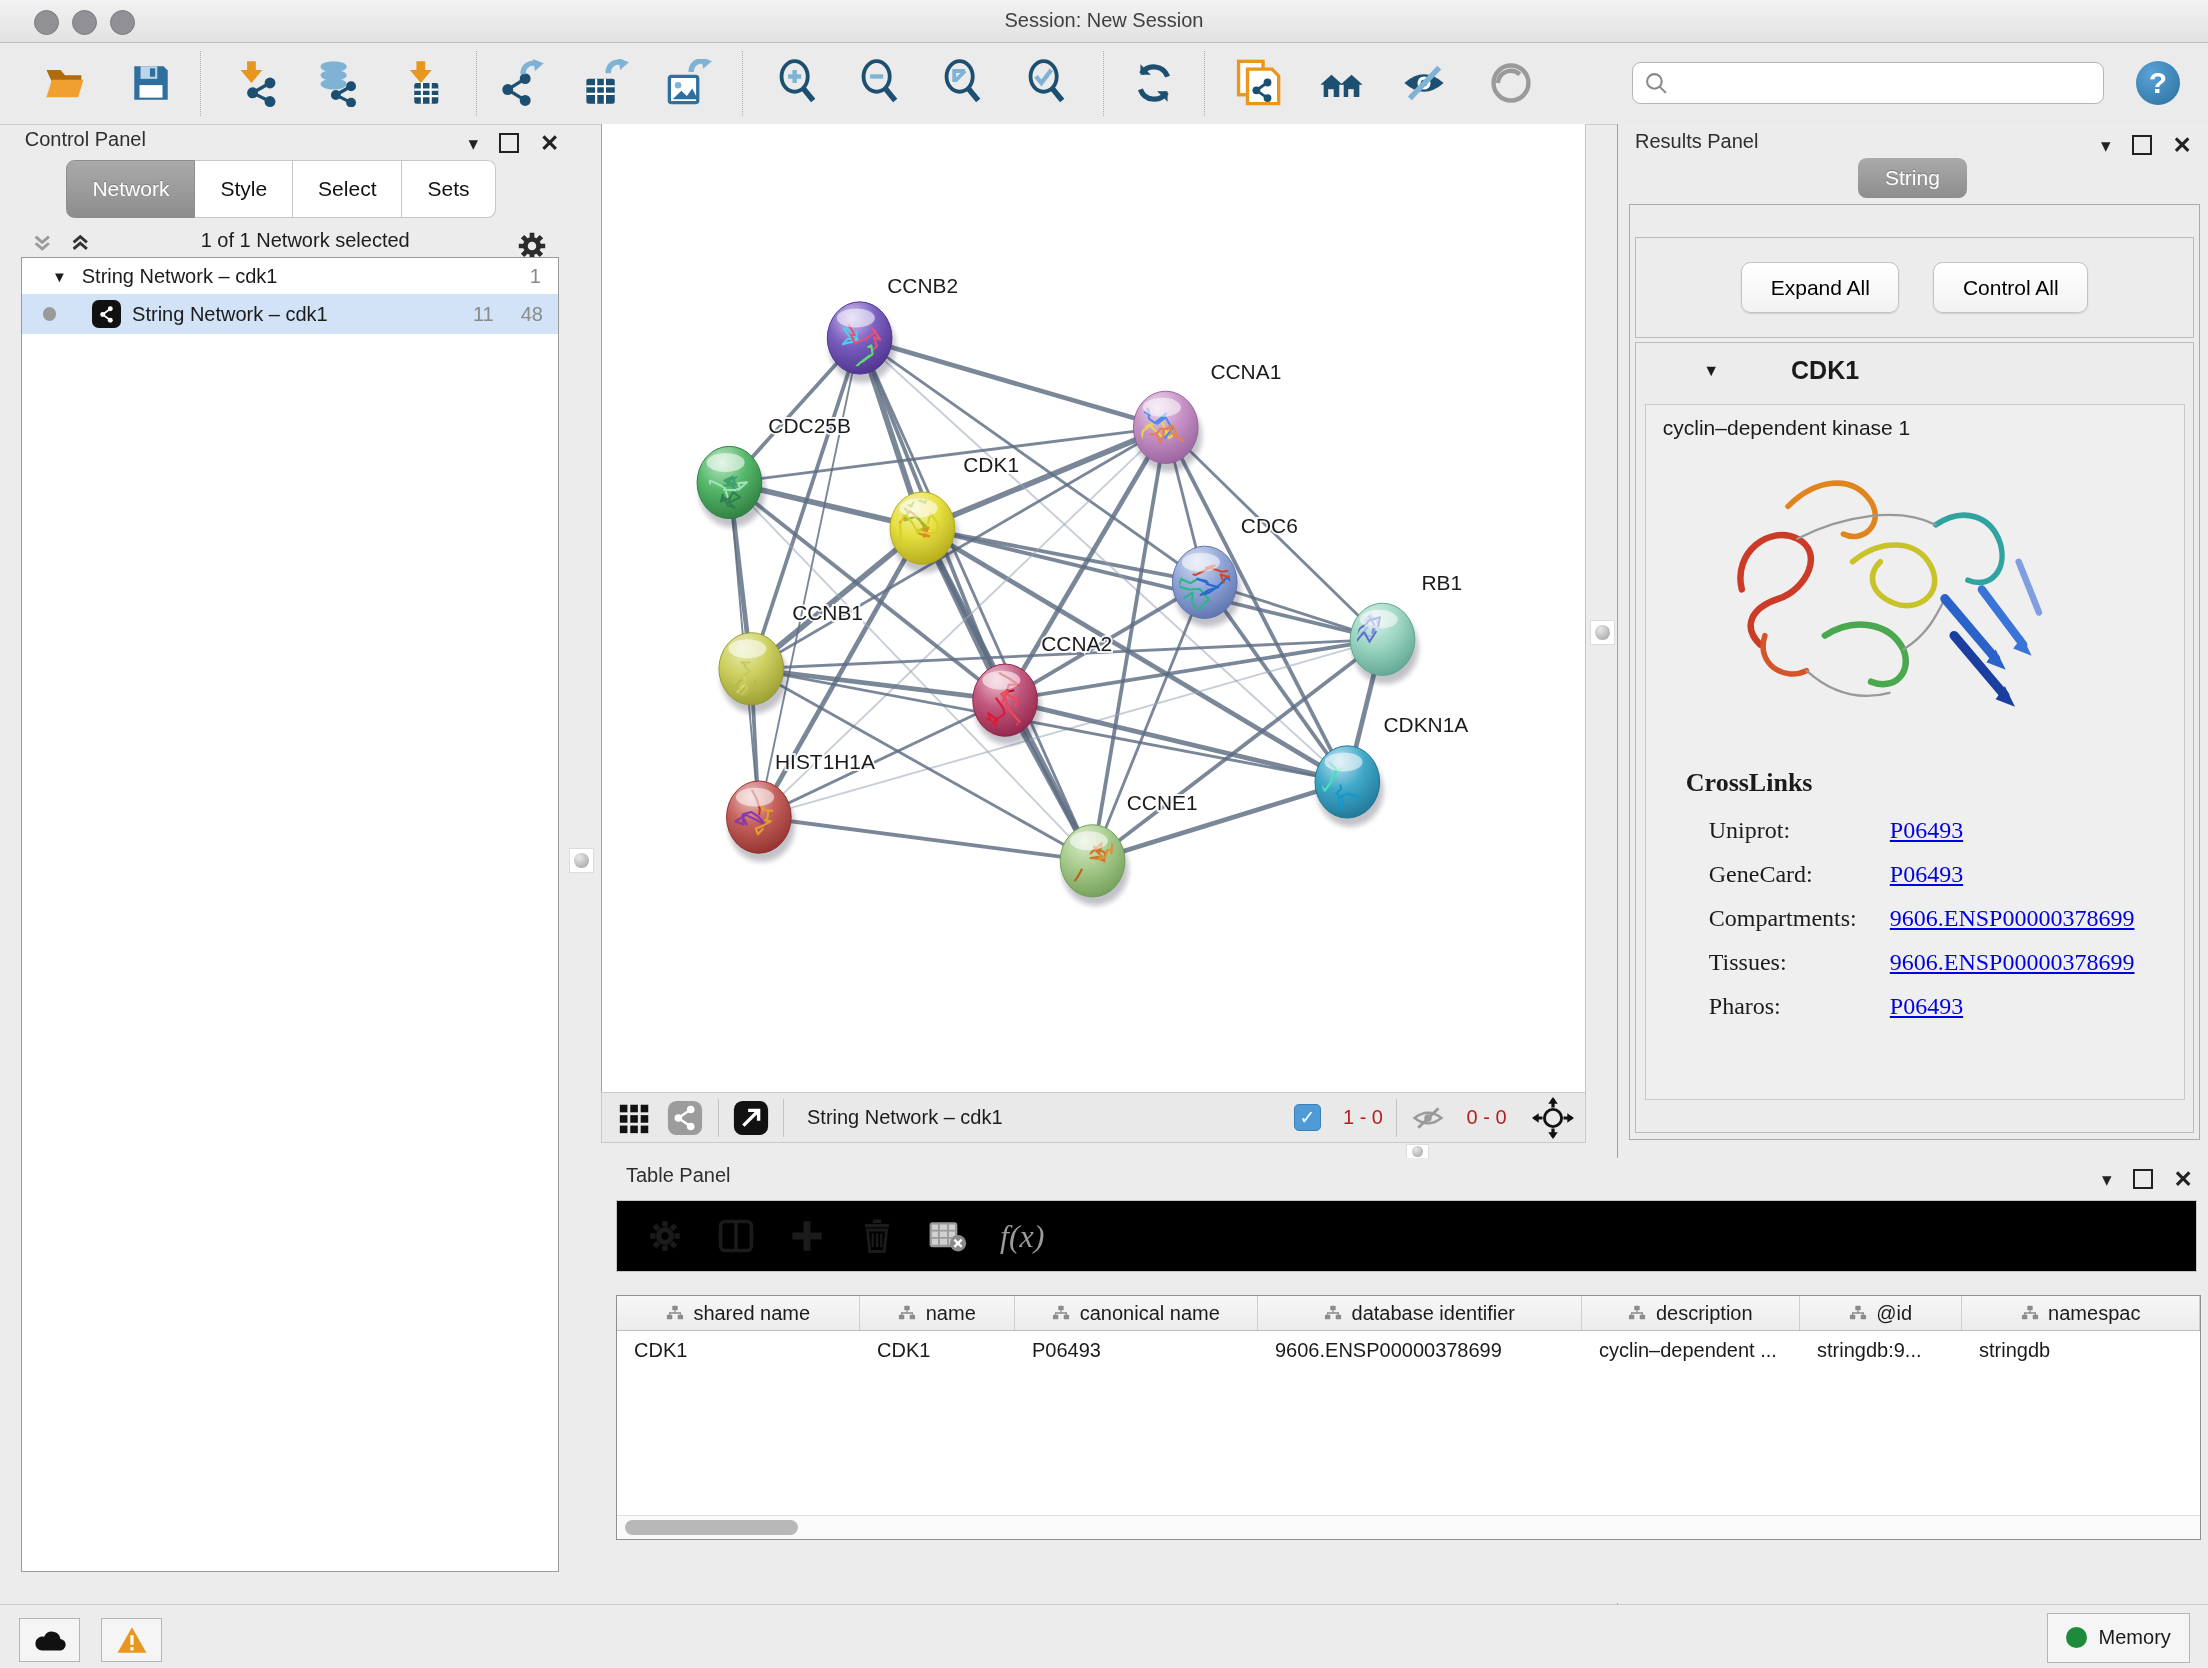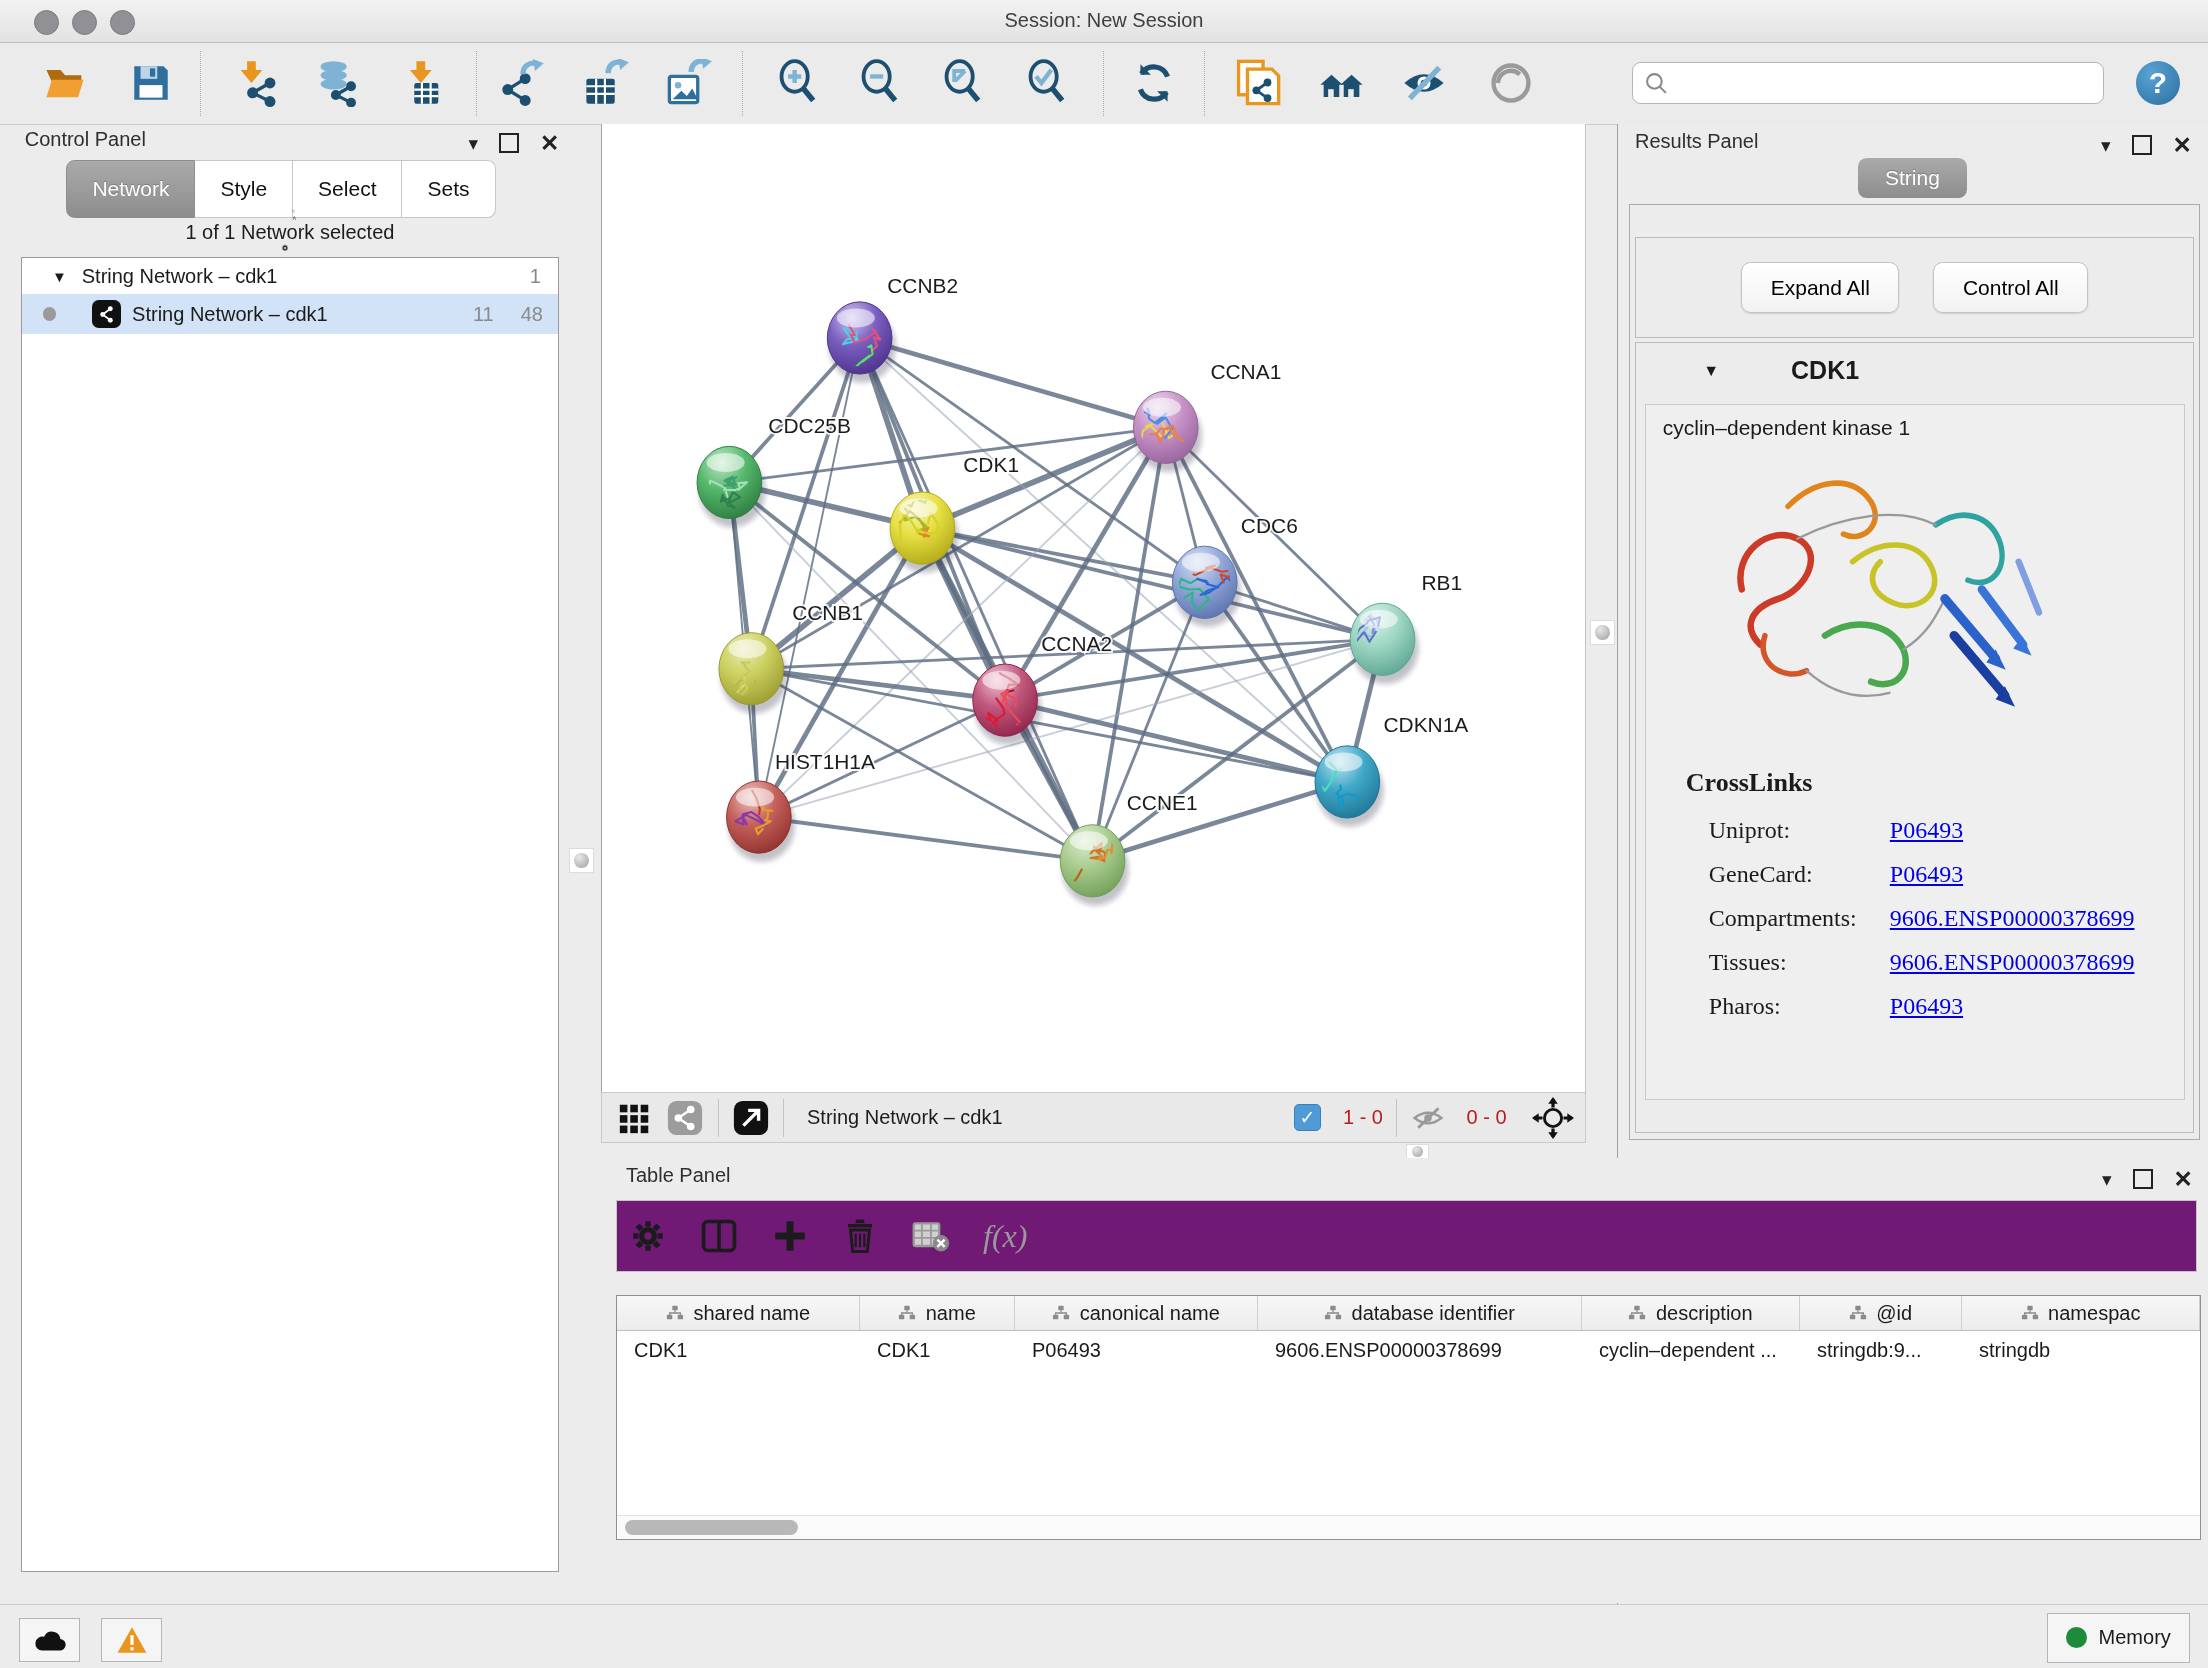--- a/index.html
+++ b/index.html
@@ -32,21 +32,21 @@
   .picons .x{font-weight:bold;font-size:23px;}
   .tab{height:40px;padding:8px 25px;background:#fff;border:1px solid #c6c6c6;border-left:none;
     display:flex;align-items:center;font-size:21px;color:#111;}
   .tab:first-child{border-left:1px solid #c6c6c6;border-radius:8.6px 0 0 8.6px;}
   .tab:last-child{border-radius:0 8.6px 8.6px 0;}
   .tab.sel{background:linear-gradient(#aaaaaa,#8d8d8d);color:#fff;border-color:#8d8d8d;
     text-shadow:0 -1px 1px rgba(0,0,0,.25);}
   
   .cpanel{position:absolute;left:11.4px;top:124px;width:555px;height:1476px;}
   .cp-tabs{position:absolute;left:55px;top:36px;display:flex;}
-  .cp-sub{position:absolute;left:9.5px;top:84px;width:538px;height:44px;display:flex;align-items:center;flex-direction:column;}
+  .cp-sub{position:absolute;left:9.5px;top:105px;width:538px;height:44px;display:flex;align-items:flex-start;}
   .cp-status{flex:1;text-align:center;font-size:20px;color:#1c1c1c;}
   .treebox{position:absolute;left:9.5px;top:133px;width:536px;height:1313px;background:#fff;
     border:1px solid #9a9a9a;}
   .trow{display:flex;align-items:center;height:36px;font-size:20px;}
   .trow .cnt{color:#8a8a8a;}
   .trow.selrow{background:#d2e2f7;}
   .sharesq{width:28.5px;height:28.5px;border-radius:6.7px;background:#111;display:flex;
     align-items:center;justify-content:center;}
   
   .canvas{position:absolute;left:601px;top:124px;width:985px;height:968px;background:#fff;
@@ -83,22 +83,22 @@
     background:#efefef;}
   .rdesc{position:absolute;left:17px;top:11.4px;font-size:21px;}
   .xl-title{position:absolute;left:40px;top:363px;font-family:"Liberation Serif",serif;
     font-weight:bold;font-size:26px;}
   .xl-rows{position:absolute;left:63px;top:403px;width:457px;}
   .xl-row{display:flex;height:44px;align-items:center;font-family:"Liberation Serif",serif;font-size:24px;}
   .xl-label{width:181px;}
   .xl-link{color:#0000e0;text-decoration:underline;}
   
   .tpanel{position:absolute;left:601px;top:1158px;width:1607px;height:445px;background:#ececec;}
-  .tp-toolbar{position:absolute;left:15px;top:42px;width:1581px;height:72px;background:#701a75;
-    border:1px solid #c6c6c6;display:flex;align-items:center;gap:32px;padding-left:12px;box-sizing:border-box;}
+  .tp-toolbar{position:absolute;left:15px;top:42px;width:1581px;height:72px;background:#000000;
+    border:1px solid #c6c6c6;display:flex;align-items:center;gap:32px;padding-left:29px;box-sizing:border-box;}
   .tbox{position:absolute;left:15px;top:137px;width:1583px;height:243px;background:#fff;
     border:1px solid #8f8f8f;overflow:hidden;}
   .t-head{display:flex;height:34px;background:linear-gradient(#f7f7f7,#ececec);
     border-bottom:1px solid #bdbdbd;}
   .th{display:flex;align-items:center;justify-content:center;gap:9.5px;font-size:20px;
     border-right:1px solid #cfcfcf;box-sizing:border-box;overflow:hidden;white-space:nowrap;}
   .t-row{display:flex;height:38px;}
   .td{display:flex;align-items:center;font-size:20px;padding-left:17px;box-sizing:border-box;
     overflow:hidden;white-space:nowrap;}
   .hscroll{position:absolute;left:0px;bottom:0px;width:100%;height:23px;background:#fafafa;

